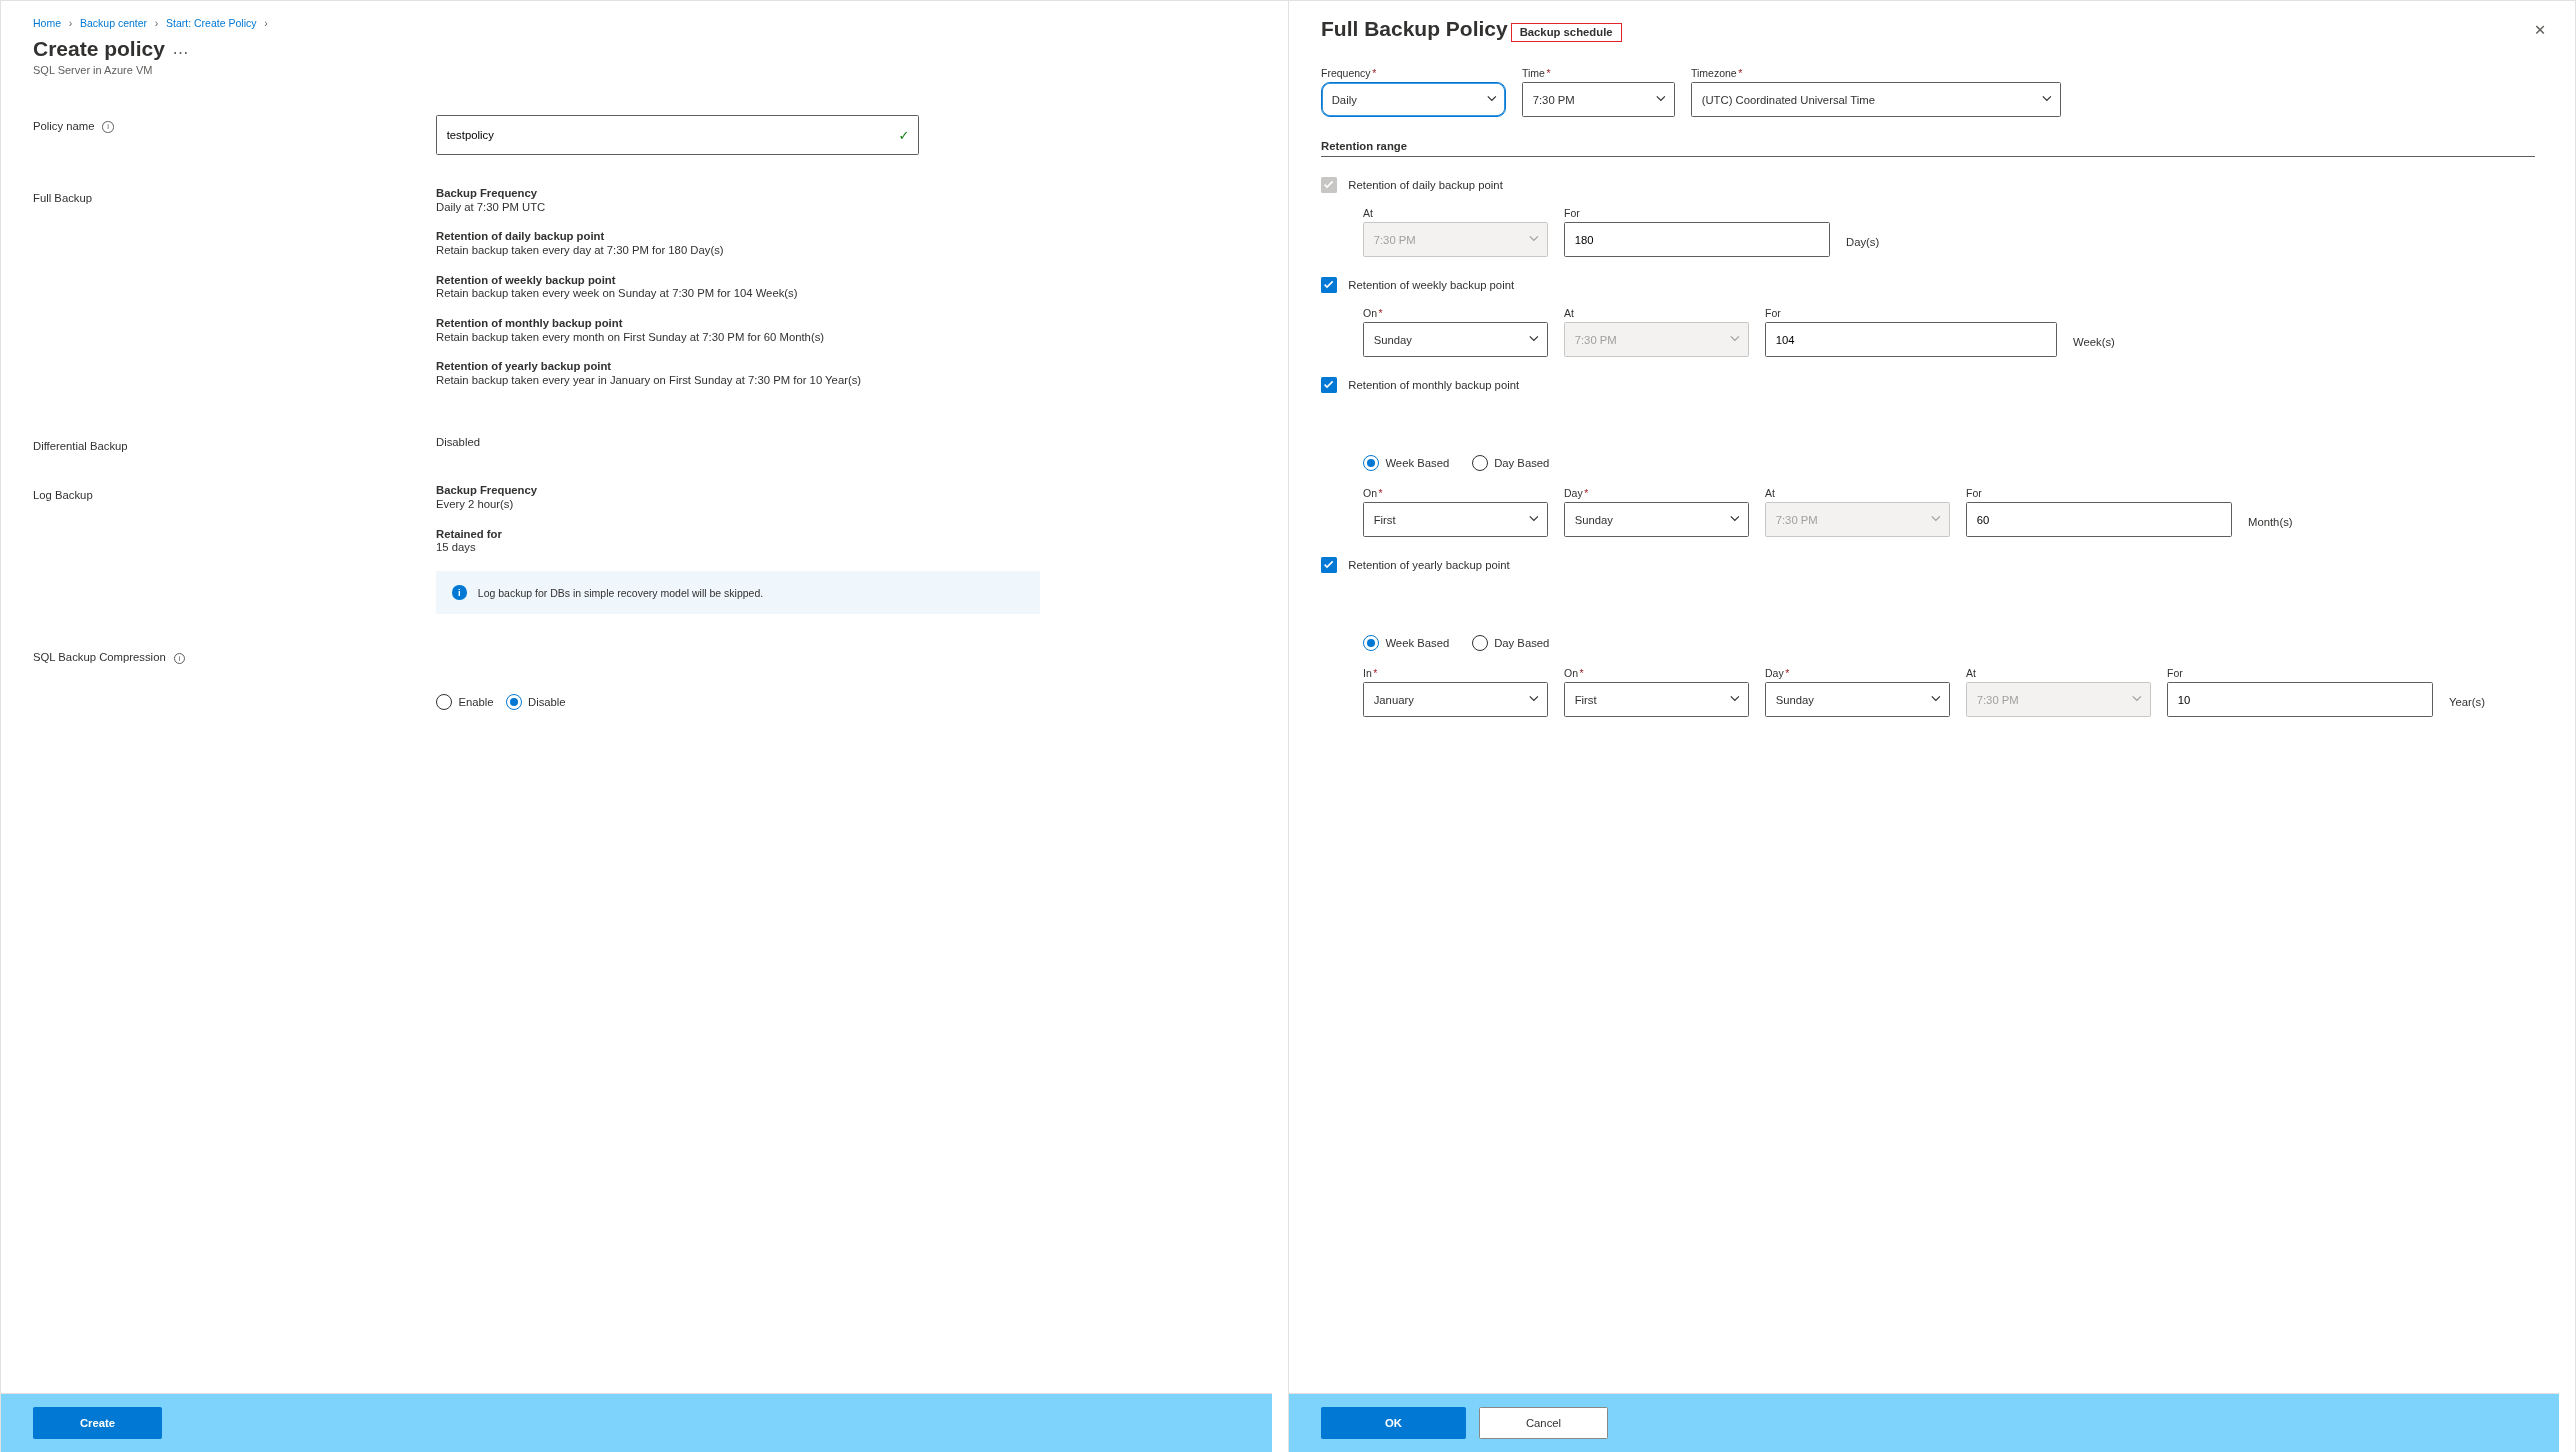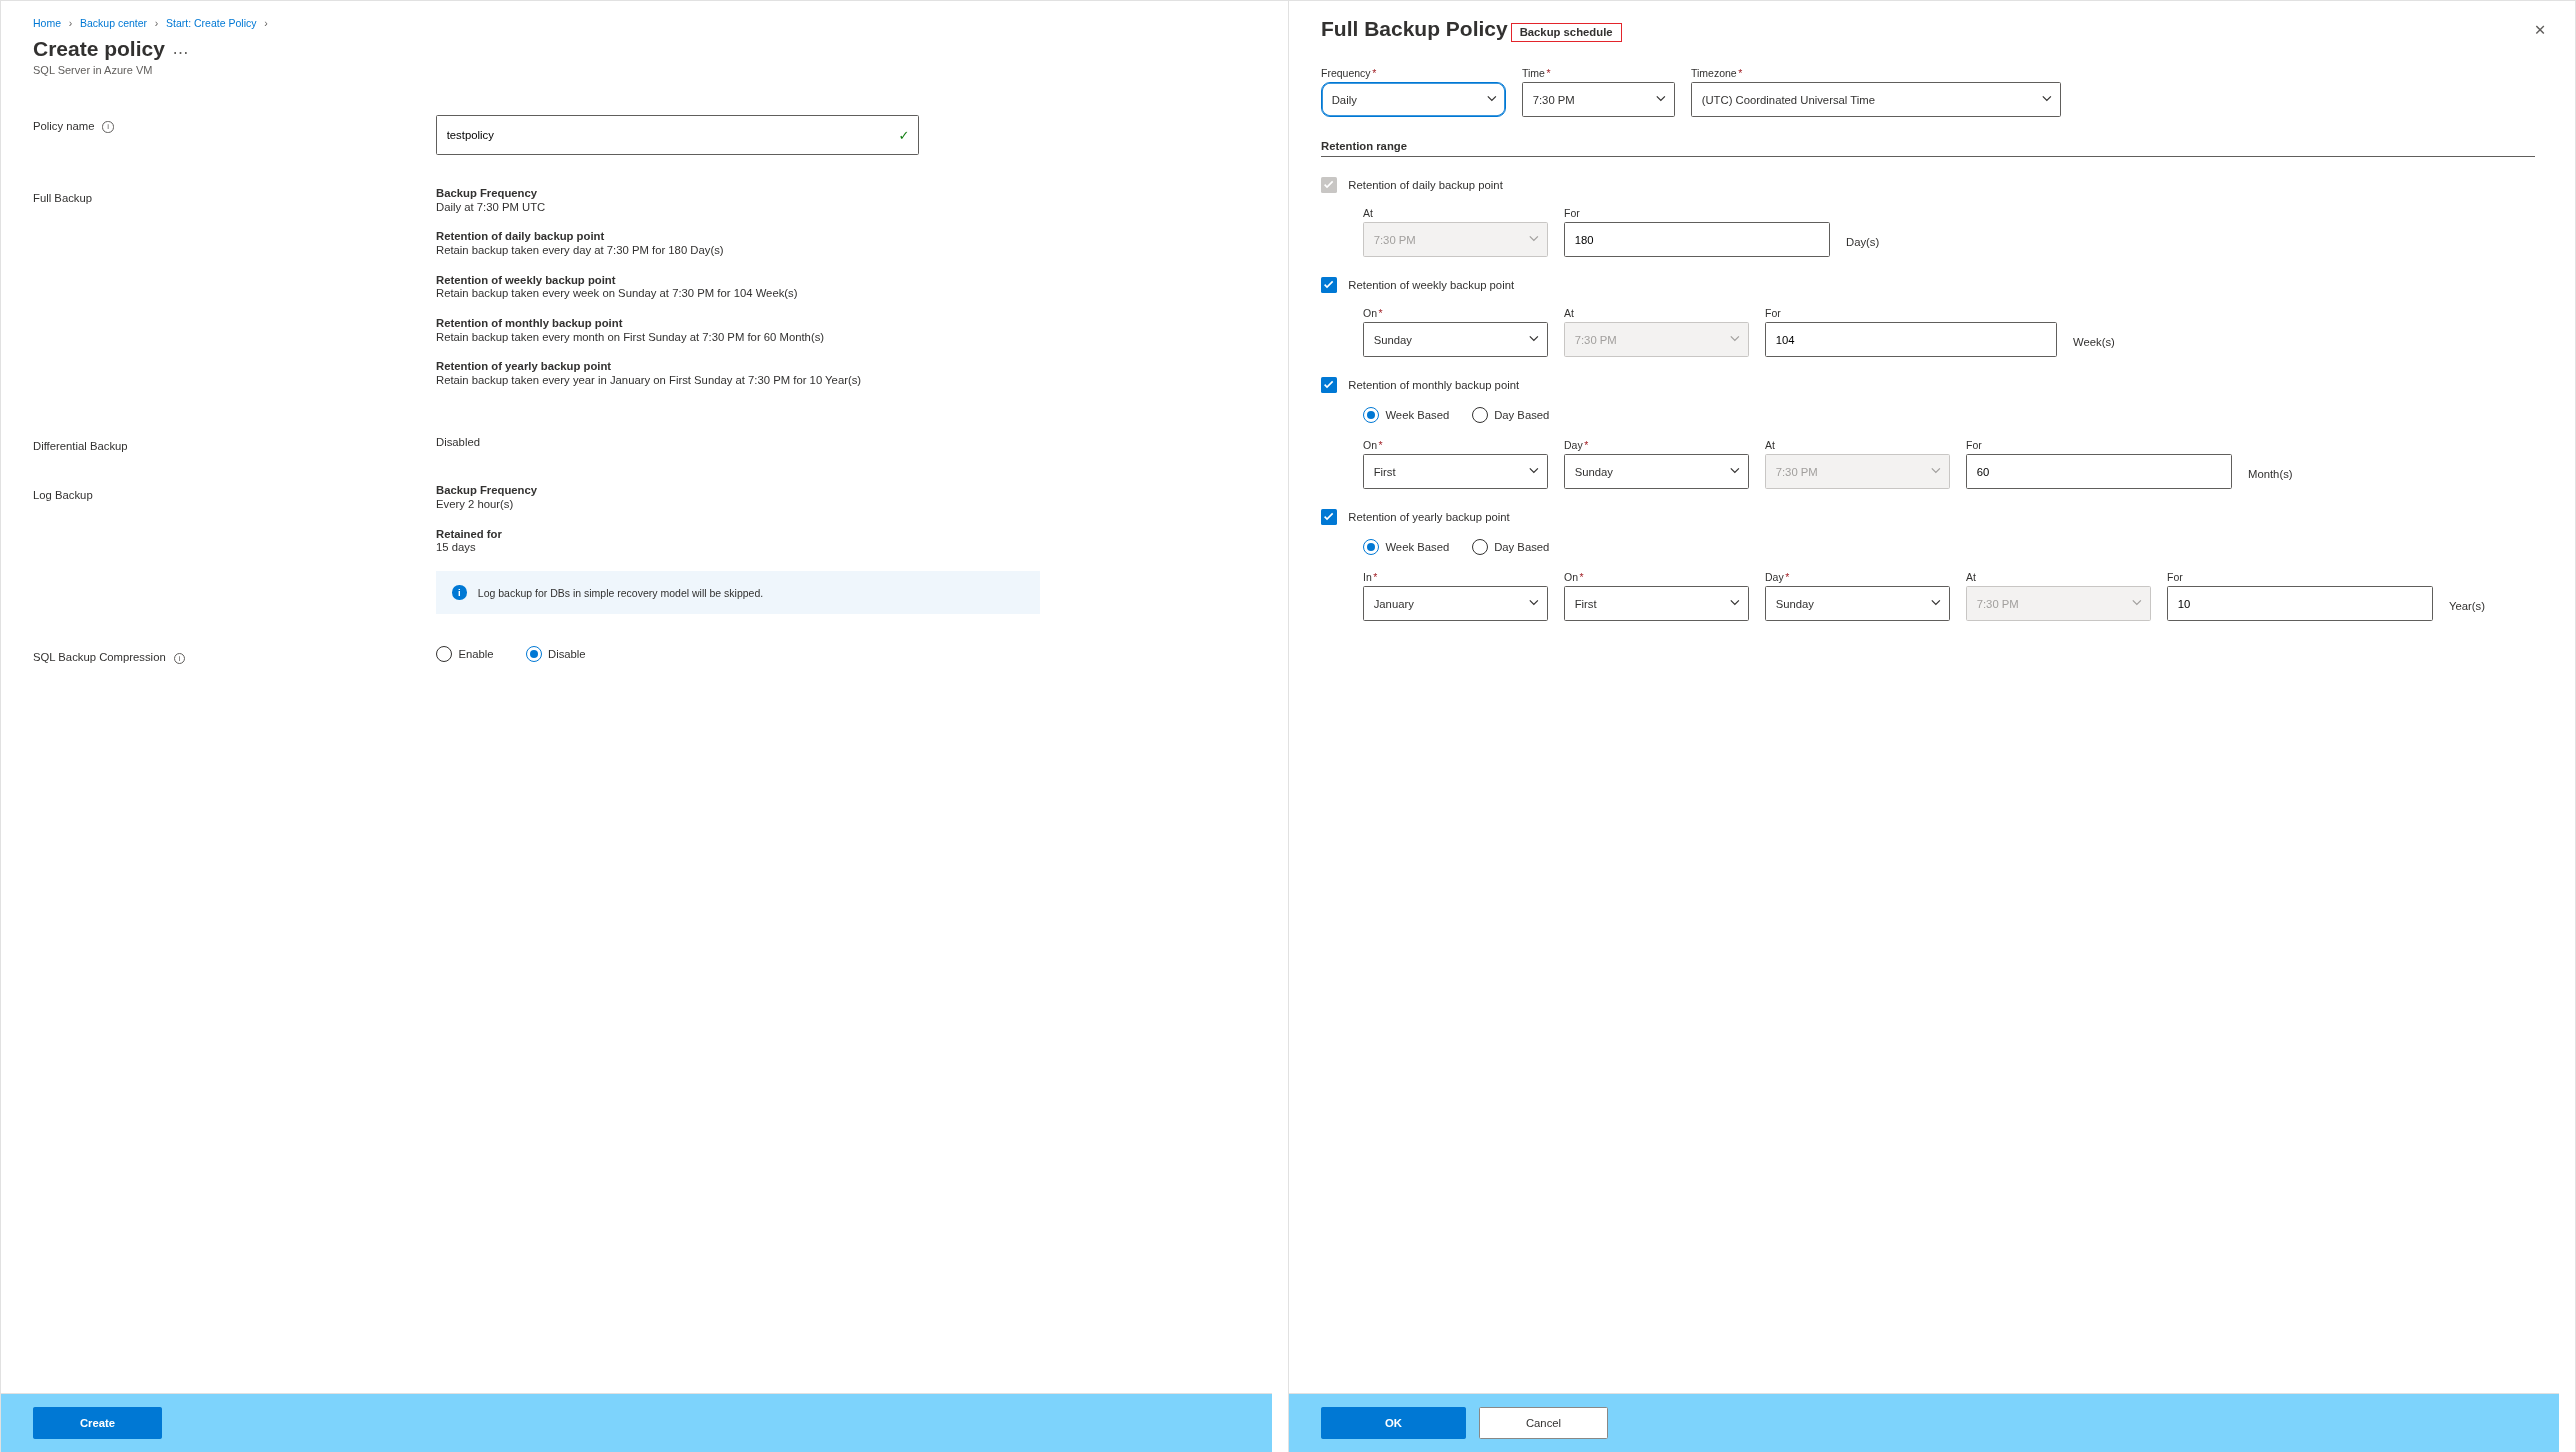--- a/index.html
+++ b/index.html
@@ -57,22 +57,22 @@
     background: #eff6fc; padding: 14.5px 16px; display: flex; align-items: center;
     margin-top: 8px; width: 604px;
   }
   .info-banner-icon {
     width: 14.5px; height: 14.5px; border-radius: 50%; background: #0078d4;
     color: #fff; display:flex; align-items:center; justify-content:center;
     font-size: 9.7px; font-weight: bold; margin-right: 11.3px; flex-shrink:0;
   }
 
   
-  .radio-group { display: flex; gap: 32px; }
-  .radio { display: inline-flex; align-items: center; cursor: pointer; font-size: 11.3px; }
+  .radio-group { display: flex; gap: 12px; }
+  .radio { display: inline-flex; align-items: center; cursor: pointer; font-size: 11.3px; margin-top: 48px; }
   .radio-circle {
     width: 16px; height: 16px; border: 0.8px solid #323130; border-radius: 50%;
     margin-right: 6.4px; display:flex; align-items:center; justify-content:center;
   }
   .radio.selected .radio-circle { border-color: #0078d4; }
   .radio.selected .radio-dot { width: 8px; height: 8px; background: #0078d4; border-radius: 50%; }
 
   
   .footer {
     position: absolute; bottom: 0; left: 0; right: 16px;

